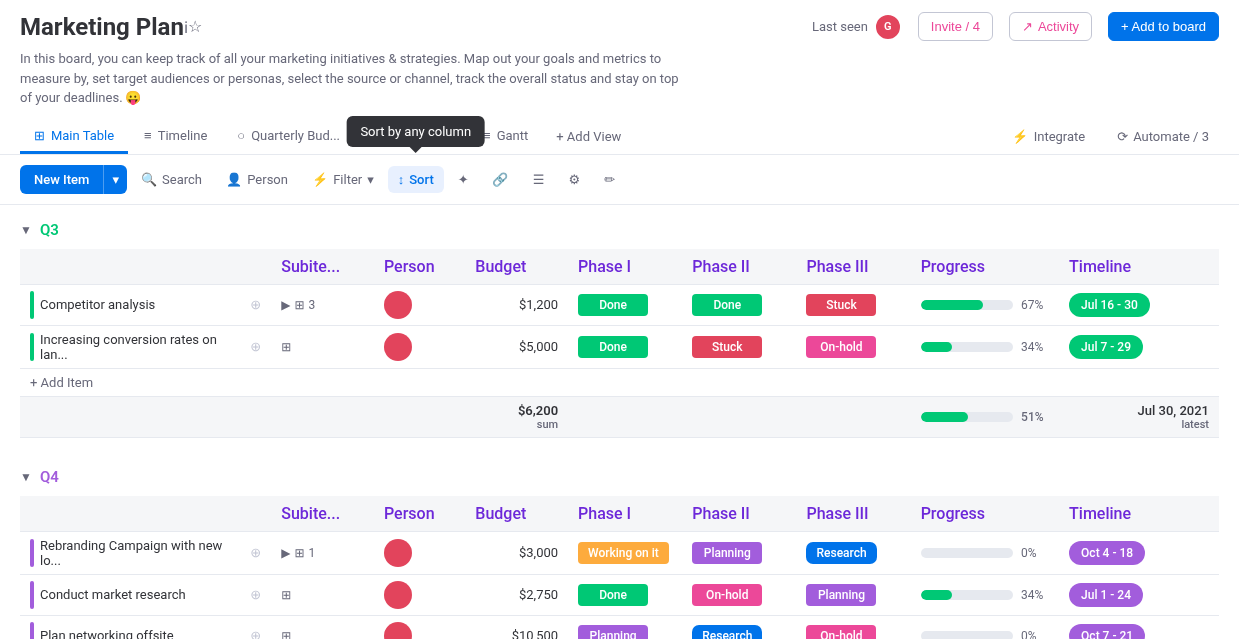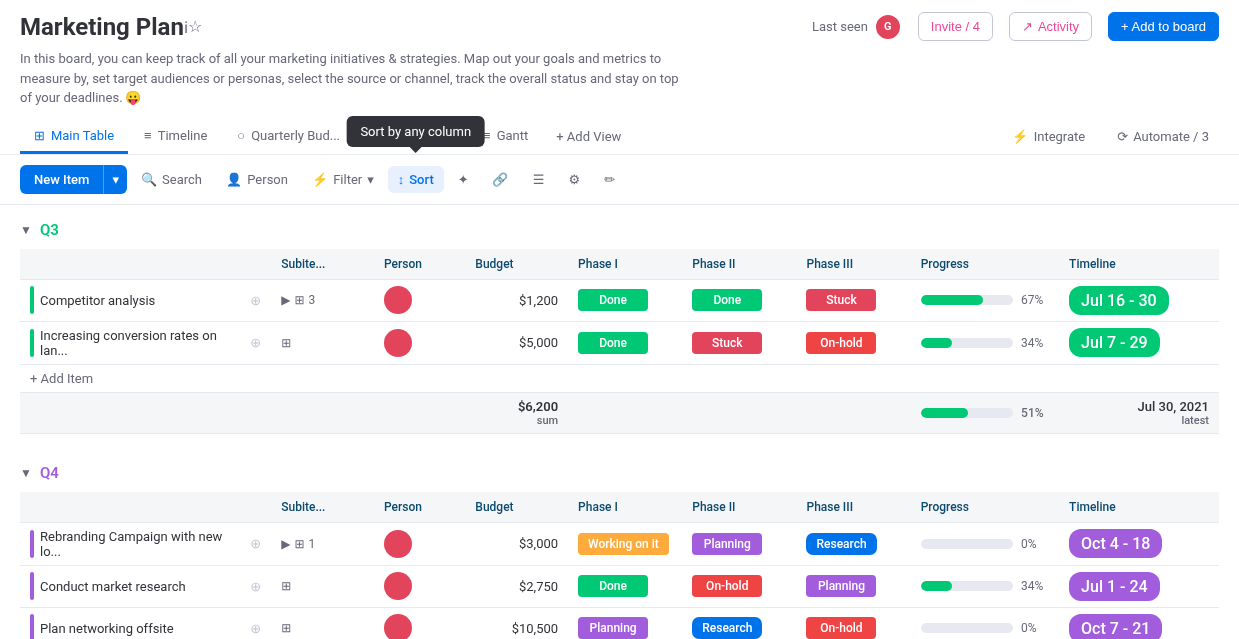--- a/index.html
+++ b/index.html
@@ -50,21 +50,21 @@
     
     .group { margin-bottom: 24px; }
     .group-header { display: flex; align-items: center; gap: 8px; padding: 6px 0; margin-bottom: 4px; }
     .group-toggle { color: #676879; cursor: pointer; font-size: 12px; }
     .group-title { font-size: 15px; font-weight: 600; }
     .group-title.green { color: #00c875; }
     .group-title.purple { color: #a25ddc; }
 
     
     .data-table { width: 100%; border-collapse: collapse; }
-    .data-table th { background: #f5f6f8; color: #0c4a6e; font-size: 12px; font-weight: 500; padding: 8px 10px; text-align: left; border-bottom: 1px solid #e6e9ef; white-space: nowrap; }
+    .data-table th { background: #f5f6f8; color: #6d28d9; font-size: 16px; font-weight: 500; padding: 8px 10px; text-align: left; border-bottom: 1px solid #e6e9ef; white-space: nowrap; }
     .data-table td { padding: 6px 10px; border-bottom: 1px solid #e6e9ef; font-size: 13px; vertical-align: middle; }
 
     .col-name { width: 220px; }
     .col-subitem { width: 90px; }
     .col-person { width: 80px; }
     .col-budget { width: 90px; text-align: right; }
     .col-phase { width: 100px; text-align: center; }
     .col-progress { width: 130px; }
     .col-timeline { width: 140px; text-align: center; }
 
@@ -75,31 +75,31 @@
     .item-actions { display: flex; align-items: center; gap: 6px; margin-left: auto; color: #c3c6d4; cursor: pointer; }
 
     .subitem-cell { display: flex; align-items: center; gap: 4px; color: #676879; font-size: 12px; }
     .expand-icon { color: #676879; cursor: pointer; }
 
     .person-avatar { width: 28px; height: 28px; border-radius: 50%; background: #e2445c; display: flex; align-items: center; justify-content: center; color: white; font-size: 11px; font-weight: 600; }
 
     .status-badge { padding: 4px 10px; border-radius: 4px; color: white; font-size: 12px; font-weight: 500; text-align: center; display: inline-block; min-width: 70px; }
     .status-done { background: #00c875; }
     .status-stuck { background: #e2445c; }
-    .status-on-hold { background: #ef4444; }
+    .status-on-hold { background: #ec4899; }
     .status-working { background: #fdab3d; }
     .status-planning { background: #a25ddc; }
     .status-research { background: #0073ea; border-radius: 7px; }
 
     .progress-cell { display: flex; align-items: center; gap: 8px; }
     .progress-bar-bg { flex: 1; height: 10px; background: #e6e9ef; border-radius: 5px; overflow: hidden; }
     .progress-bar-fill { height: 100%; background: #00c875; border-radius: 5px; }
     .progress-pct { font-size: 12px; color: #676879; min-width: 28px; }
 
-    .timeline-badge { background: #00c875; color: white; padding: 5px 12px; border-radius: 12px; font-size: 16px; font-weight: 500; display: inline-block; white-space: nowrap; }
+    .timeline-badge { background: #00c875; color: white; padding: 5px 12px; border-radius: 12px; font-size: 12px; font-weight: 500; display: inline-block; white-space: nowrap; }
     .timeline-badge.purple { background: #a25ddc; }
 
     .budget-cell { text-align: right; font-size: 13px; }
     .sum-row td { background: #f5f6f8; font-weight: 500; color: #676879; font-size: 12px; }
     .sum-value { text-align: right; font-size: 13px; font-weight: 600; color: #323338; }
     .sum-label { font-size: 11px; color: #676879; text-align: right; }
     .sum-cell { padding: 4px 10px 8px; }
 
     .add-item-row td { color: #676879; cursor: pointer; font-size: 13px; }
 

